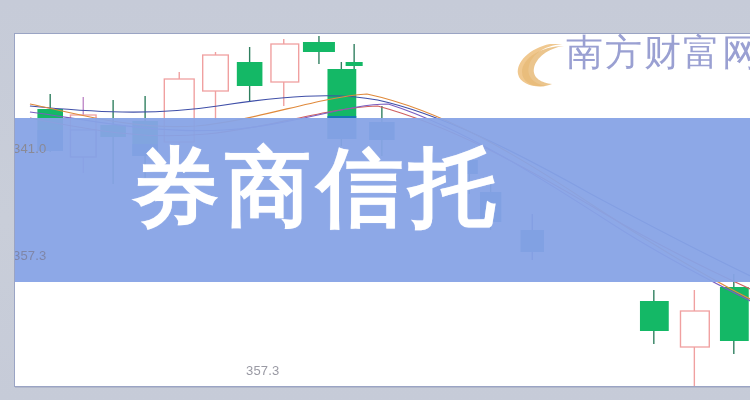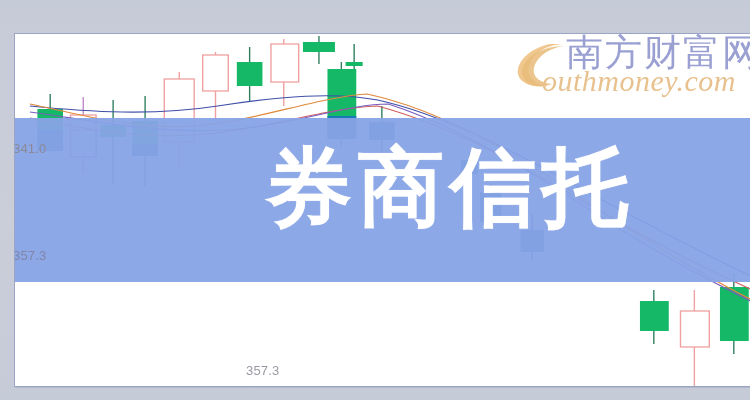--- a/index.html
+++ b/index.html
@@ -45,21 +45,21 @@
     letter-spacing:.2px;
     white-space:nowrap;
   }
   .axis-label.left-top{left:-2px;top:107px;color:#8a8a96;}
   .axis-label.left-mid{left:-2px;top:214px;color:#7f86a8;}
   .axis-label.bottom-mid{left:231px;top:329px;color:#9a9aa4;}
 
   
   .headline{
     position:absolute;left:0;top:139px;width:634px;
-    text-align:right;
+    text-align:center;
     font-family:"DejaVu Sans","Liberation Sans",sans-serif;
     font-weight:bold;
     font-size:86px;
     line-height:96px;
     color:#ffffff;
     letter-spacing:6px;
     text-shadow:0 0 1px rgba(255,255,255,.6);
     pointer-events:none;
   }
 
@@ -221,16 +221,15 @@
   </div>
 
   <div class="headline">券商信托</div>
 
   <div class="watermark">
     <svg class="wm-swoosh" width="62" height="62" viewBox="0 0 62 62">
       <path d="M50,6 C30,6 16,16 13,28 C10,40 20,46 30,48 C18,50 4,46 2,36 C0,24 14,10 34,6 Z" fill="#f0c88f"></path>
       <path d="M48,8 C32,10 20,20 18,30 C16,40 26,45 36,46 C22,52 6,46 6,34 C6,20 26,8 48,8 Z" fill="#e8bb79" opacity=".85"></path>
     </svg>
     <div class="wm-cn">南方财富网</div>
-    <div class="wm-en">outhmoney.com</div>
   </div>
 
 </div>
 
 </body></html>

